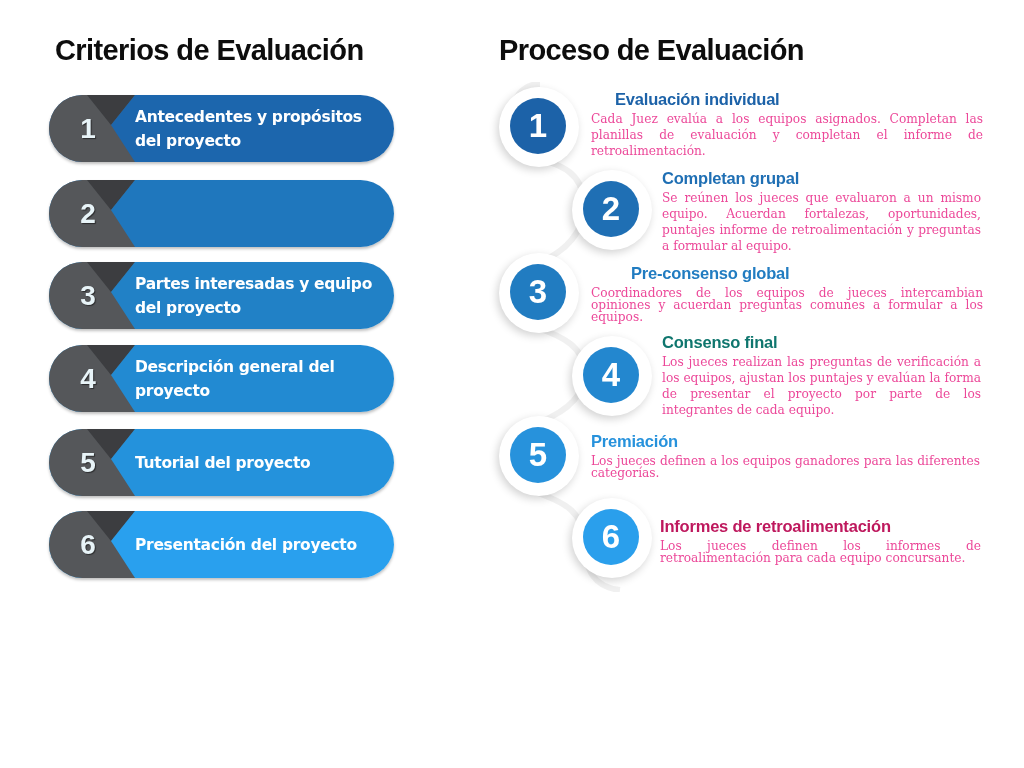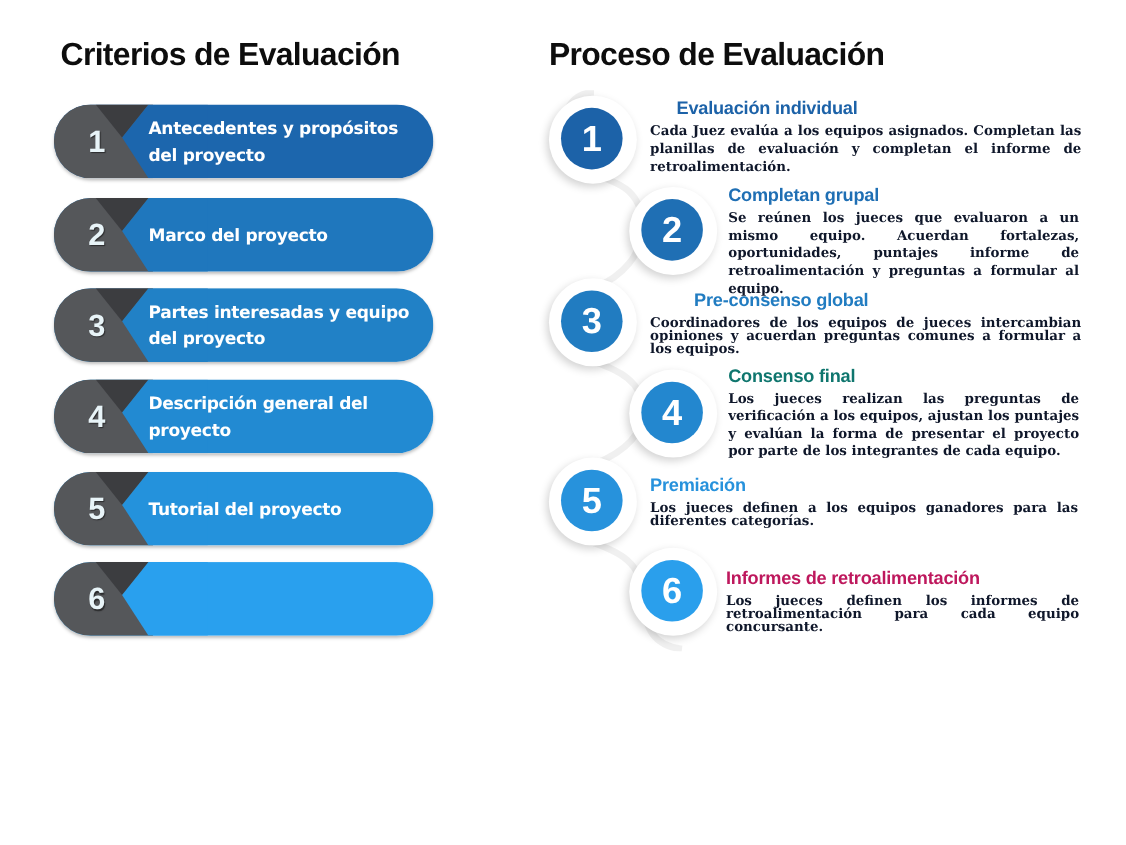--- a/index.html
+++ b/index.html
@@ -49,21 +49,21 @@
     position: absolute; left: 11px; top: 11px; width: 56px; height: 56px; border-radius: 50%;
     display: flex; align-items: center; justify-content: center;
     color: #ffffff; font-family: "Liberation Sans", sans-serif; font-weight: bold; font-size: 33px;
   }
   .step-title {
     position: absolute; font-family: "Liberation Sans", sans-serif; font-weight: bold;
     font-size: 16.5px; letter-spacing: -0.2px;
   }
   .step-desc {
     position: absolute; font-family: "DejaVu Serif", serif; font-size: 12.2px;
-    line-height: 16px; color: #0f172a; text-align: justify; text-align-last: left; font-weight: bold;
+    line-height: 16px; color: #ec4899; text-align: justify; text-align-last: left;
   }
   .step-desc.tight { line-height: 12px; }
   svg.wave { position: absolute; left: 495px; top: 82px; }
 </style>
 </head>
 <body>
 
 <div id="left-title" class="title">Criterios de Evaluación</div>
 <div id="right-title" class="title">Proceso de Evaluación</div>
 
@@ -79,21 +79,20 @@
       <div class="label">Antecedentes y propósitos del proyecto</div>
     </div>
     <div class="pill" style="top: 180px;">
       <div class="band" style="background: rgb(31, 119, 189);"></div>
       <div class="gray"></div>
       <svg class="wedge" width="140" height="67" viewBox="0 0 140 67">
         <polygon points="38,0 86,0 62,30" fill="#3c3d40"></polygon>
         <polygon points="86,0 140,0 140,67 86,67 62,30" class="bluepart" fill="#1f77bd"></polygon>
       </svg>
       <div class="num">2</div>
-      <div class="label">Marco del proyecto</div>
     </div>
     <div class="pill" style="top: 262px;">
       <div class="band" style="background: rgb(33, 129, 198);"></div>
       <div class="gray"></div>
       <svg class="wedge" width="140" height="67" viewBox="0 0 140 67">
         <polygon points="38,0 86,0 62,30" fill="#3c3d40"></polygon>
         <polygon points="86,0 140,0 140,67 86,67 62,30" class="bluepart" fill="#2181c6"></polygon>
       </svg>
       <div class="num">3</div>
       <div class="label">Partes interesadas y equipo del proyecto</div>
@@ -119,20 +118,21 @@
       <div class="label">Tutorial del proyecto</div>
     </div>
     <div class="pill" style="top: 511px;">
       <div class="band" style="background: rgb(41, 160, 238);"></div>
       <div class="gray"></div>
       <svg class="wedge" width="140" height="67" viewBox="0 0 140 67">
         <polygon points="38,0 86,0 62,30" fill="#3c3d40"></polygon>
         <polygon points="86,0 140,0 140,67 86,67 62,30" class="bluepart" fill="#29a0ee"></polygon>
       </svg>
       <div class="num">6</div>
+      <div class="label">Presentación del proyecto</div>
     </div>
   </div>
 
 <svg class="wave" width="130" height="510" viewBox="0 0 130 510">
   <path d="M45 2 C 10 2, 5 60, 40 75 C 70 85, 85 90, 90 120 C 90 150, 70 170, 45 180 C 20 190, 10 230, 40 245 C 70 255, 88 265, 90 290 C 90 315, 70 330, 45 340 C 20 350, 8 395, 40 410 C 70 420, 88 430, 90 460 C 90 490, 100 505, 125 508" fill="none" stroke="#ececec" stroke-width="6" opacity="0.8"></path>
 </svg>
 
 <div id="steps">
     <div class="step-circle-wrap" style="left: 499px; top: 87px;">
       <div class="step-circle" style="background: rgb(28, 98, 168);">1</div>

